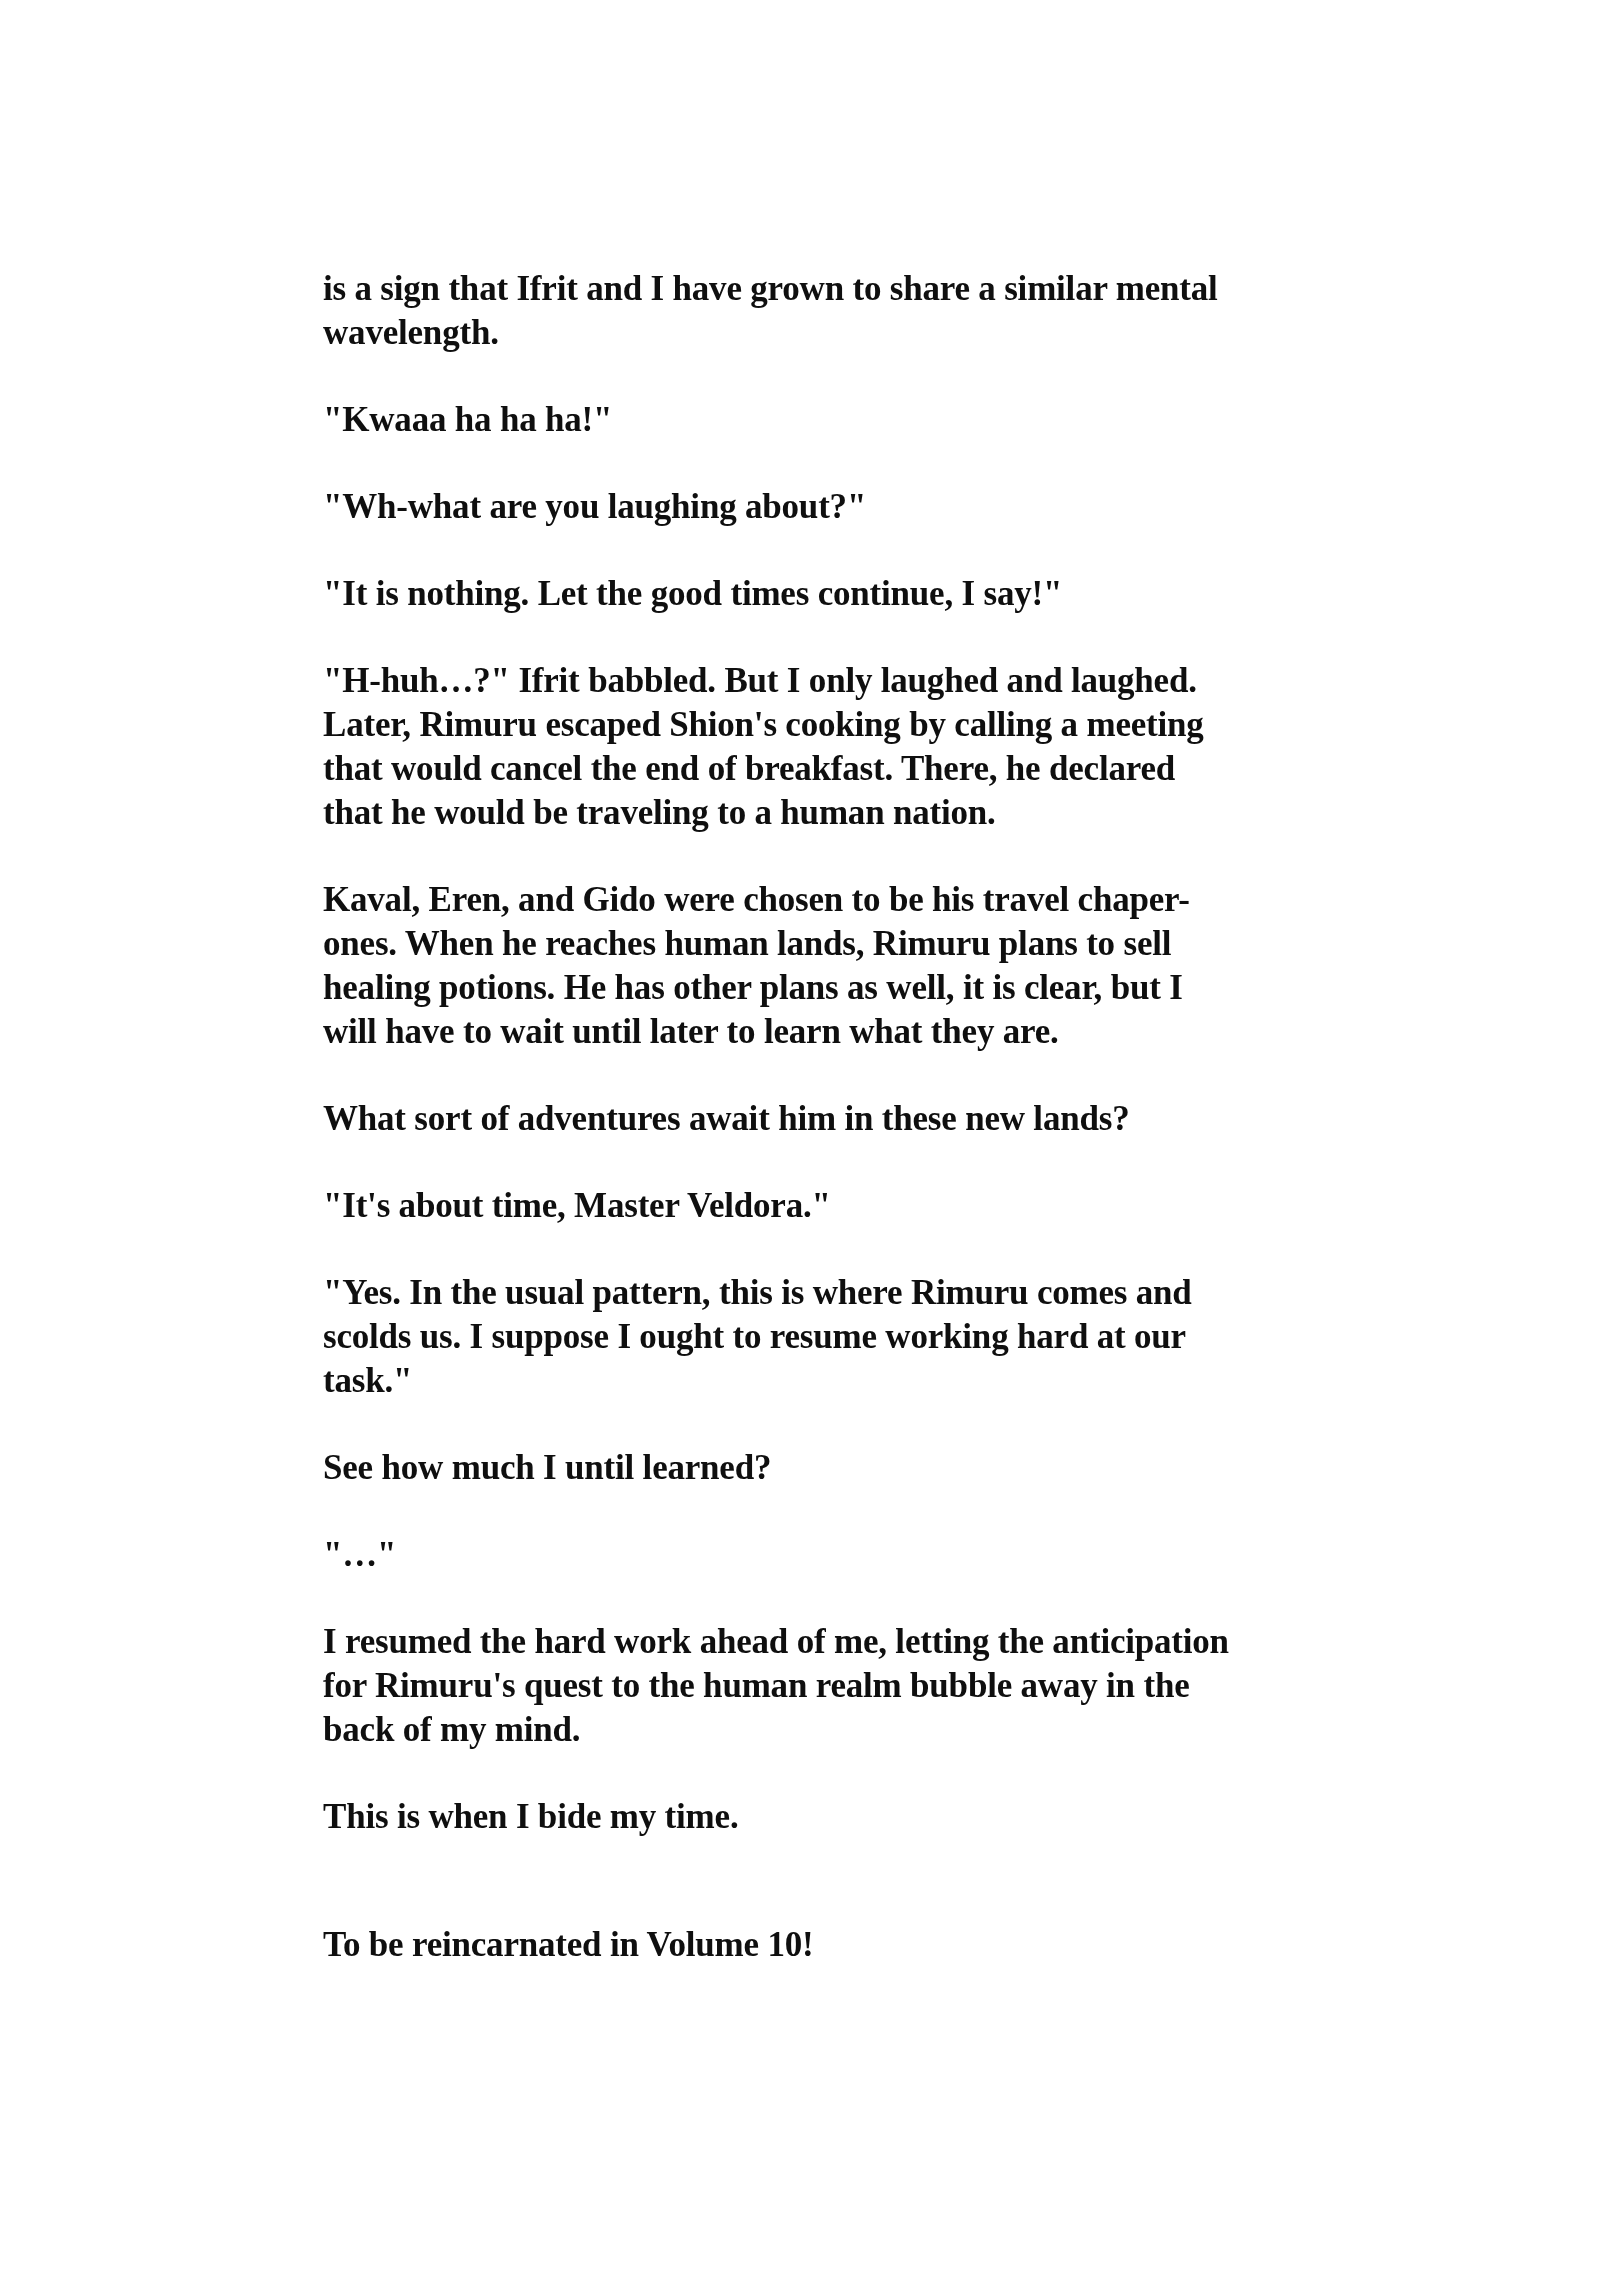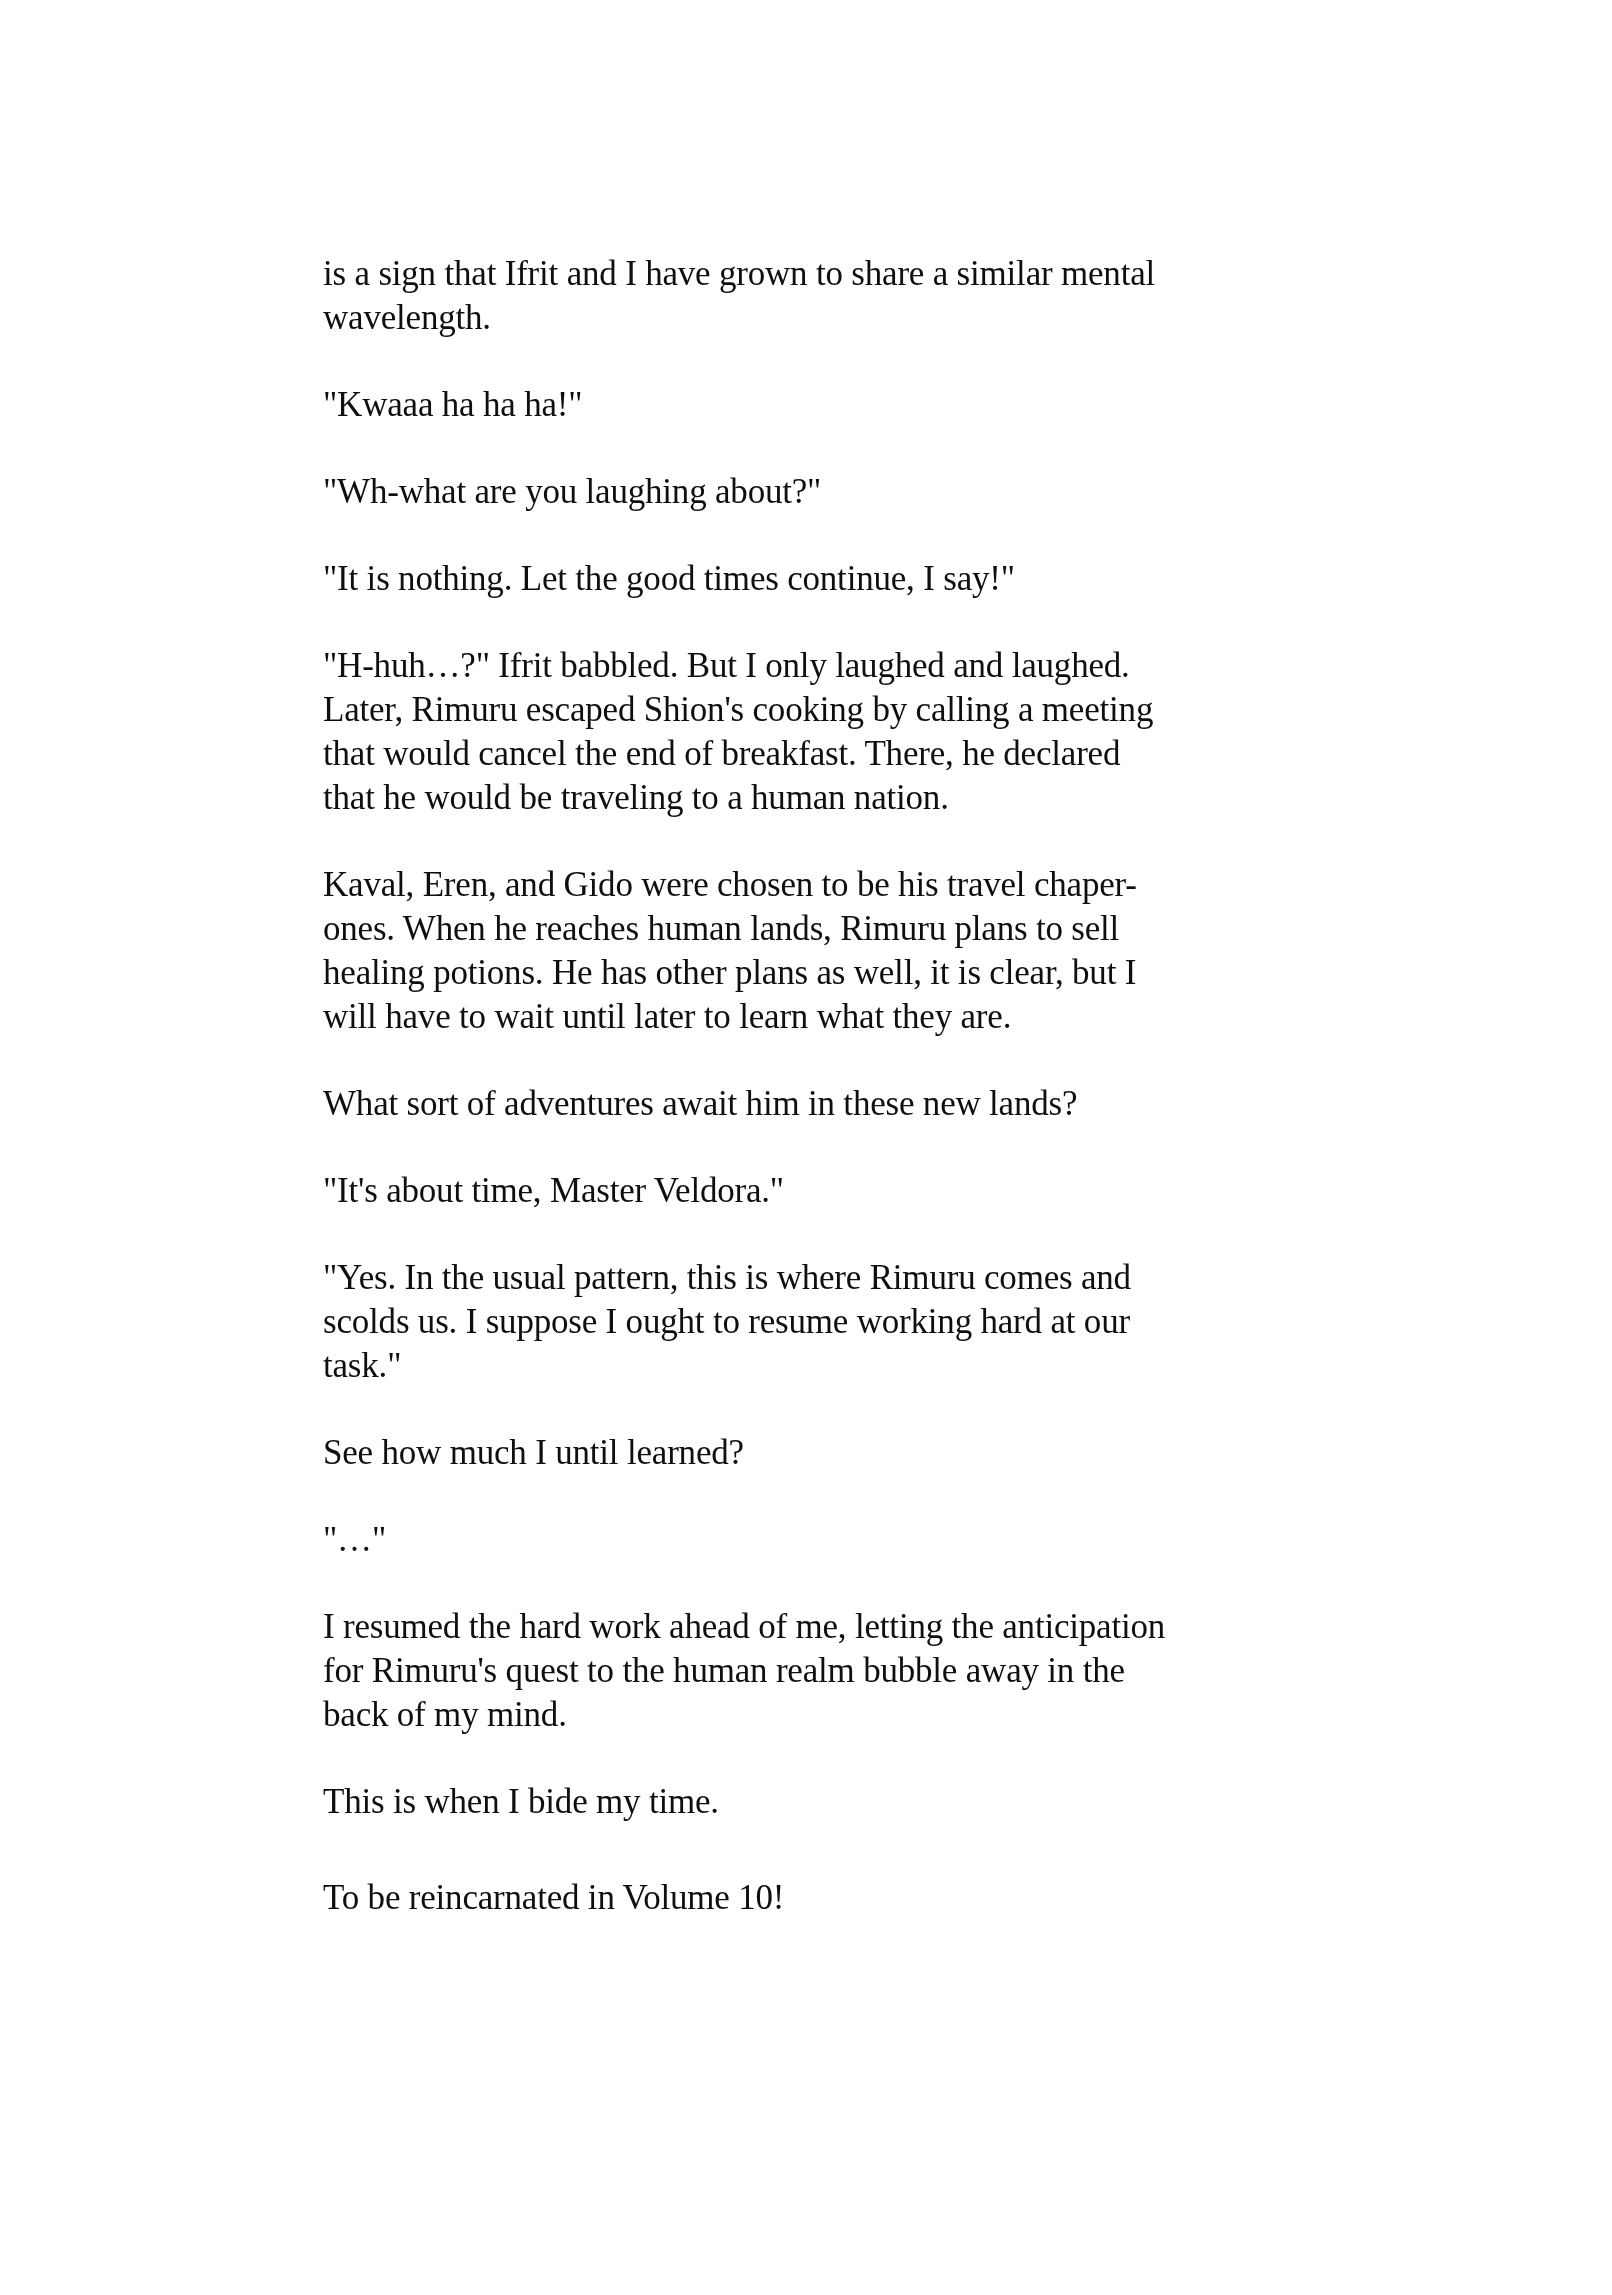--- a/index.html
+++ b/index.html
@@ -14,34 +14,35 @@
     overflow: hidden;
   }
   .book-page {
     position: absolute;
     inset: 0;
     background: #ffffff;
   }
   .page-text {
     position: absolute;
     left: 323px;
-    top: 252px;
+    top: 267px;
     width: 1089px;
     font-family: "Liberation Serif", "DejaVu Serif", serif;
     font-size: 35px;
     line-height: 44px;
     color: #0f0f0f;
     letter-spacing: -0.2px;
+    font-weight: bold;
   }
   .page-text p {
     margin: 0 0 43px 0;
     white-space: pre-line; 
   }
   .page-text p.closing {
-    margin-top: 52px;
+    margin-top: 84px;
   }
 </style>
 </head>
 <body>
 
 <div class="book-page">
   <div class="page-text">
     <p>is a sign that Ifrit and I have grown to share a similar mental
 wavelength.</p>
     <p>"Kwaaa ha ha ha!"</p>

